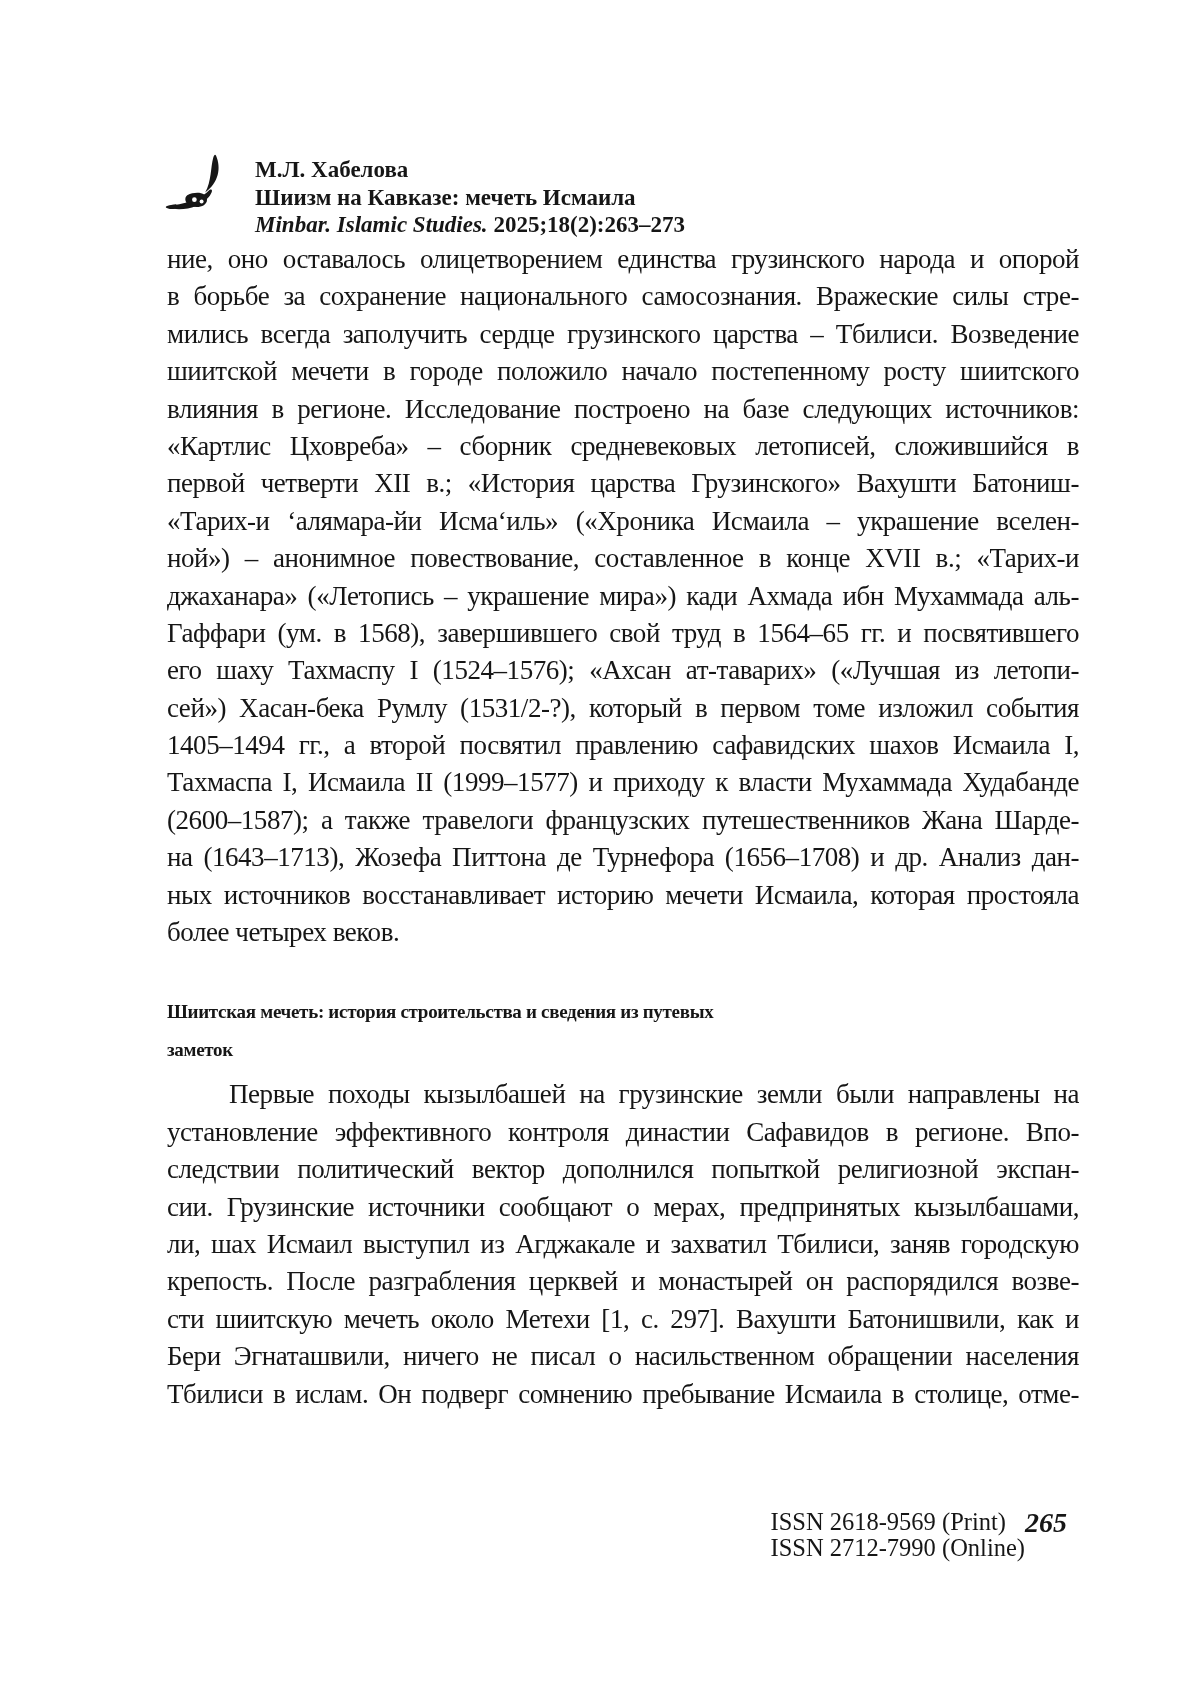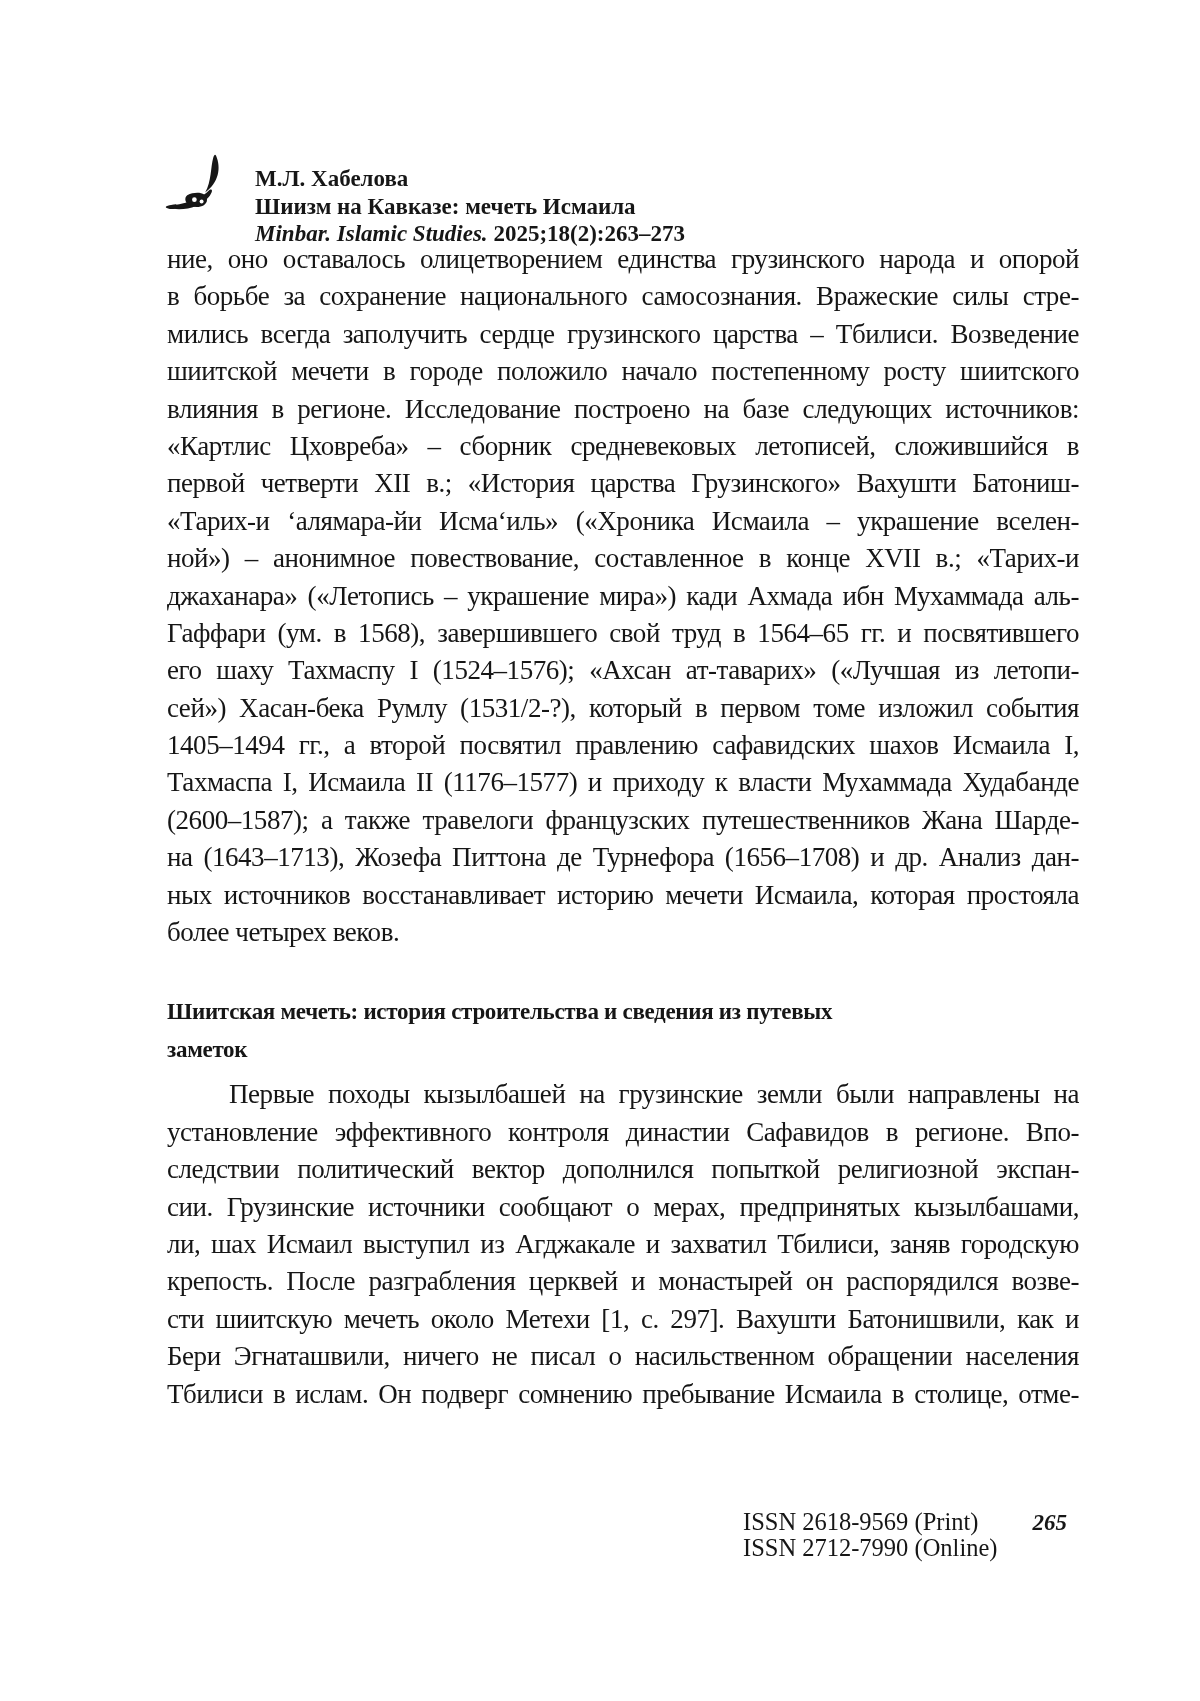--- a/index.html
+++ b/index.html
@@ -17,21 +17,21 @@
   .logo {
     position: absolute;
     left: 160px;
     top: 152px;
     width: 76px;
     height: 72px;
   }
   .header-block {
     position: absolute;
     left: 255px;
-    top: 165px;
+    top: 156px;
     font-size: 23px;
     line-height: 27.5px;
     font-weight: bold;
     white-space: nowrap;
   }
   .header-block .journal-ref em { font-style: italic; }
   
   .content {
     position: absolute;
     left: 167px;
@@ -46,44 +46,43 @@
     text-align-last: justify;
     height: 37.4px;
     overflow: hidden;
   }
   .line.endpara { text-align-last: left; }
   .line.indent { text-indent: 62px; }
   .section-heading {
     margin-top: 42px;
     margin-bottom: 7px;
     font-weight: bold;
-    font-size: 23px;
+    font-size: 19px;
     line-height: 38px;
     letter-spacing: -0.3px;
   }
   .section-heading .hline { text-align: left; }
   
   .footer {
     position: absolute;
     left: 157px;
     top: 1509px;
     width: 910px;
     display: flex;
     justify-content: flex-end;
     align-items: flex-start;
     font-size: 24.5px;
     line-height: 26px;
   }
   .issn div { white-space: nowrap; }
   .page-number {
     font-weight: bold;
     font-style: italic;
-    font-size: 23px;
+    font-size: 28px;
     margin-top: 1px;
-    margin-left: 35px;
   }
 </style>
 </head>
 <body>
 
 <div class="page">
 
   <svg class="logo" viewBox="0 0 80 80" xmlns="http://www.w3.org/2000/svg" aria-hidden="true">
     <path d="M60,4 C66,18 63,34 48,45 C55,33 54,16 57,6 C58,3 59,2 60,4 Z" fill="#161616"></path>
     <path d="M5,62 C24,66 42,62 52,50 C56,45 57,40 53,42 C44,52 24,59 5,60 Z" fill="#161616"></path>
@@ -109,21 +108,21 @@
       <div class="line">влияния в регионе. Исследование построено на базе следующих источников:</div>
       <div class="line">«Картлис Цховреба» – сборник средневековых летописей, сложившийся в</div>
       <div class="line">первой четверти XII в.; «История царства Грузинского» Вахушти Батониш-</div>
       <div class="line">«Тарих-и ‘алямара-йи Исма‘иль» («Хроника Исмаила – украшение вселен-</div>
       <div class="line">ной») – анонимное повествование, составленное в конце XVII в.; «Тарих-и</div>
       <div class="line">джаханара» («Летопись – украшение мира») кади Ахмада ибн Мухаммада аль-</div>
       <div class="line">Гаффари (ум. в 1568), завершившего свой труд в 1564–65 гг. и посвятившего</div>
       <div class="line">его шаху Тахмаспу I (1524–1576); «Ахсан ат-таварих» («Лучшая из летопи-</div>
       <div class="line">сей») Хасан-бека Румлу (1531/2-?), который в первом томе изложил события</div>
       <div class="line">1405–1494 гг., а второй посвятил правлению сафавидских шахов Исмаила I,</div>
-      <div class="line">Тахмаспа I, Исмаила II (1176–1577) и приходу к власти Мухаммада Худабанде</div>
+      <div class="line">Тахмаспа I, Исмаила II (1999–1577) и приходу к власти Мухаммада Худабанде</div>
       <div class="line">(2600–1587); а также травелоги французских путешественников Жана Шарде-</div>
       <div class="line">на (1643–1713), Жозефа Питтона де Турнефора (1656–1708) и др. Анализ дан-</div>
       <div class="line">ных источников восстанавливает историю мечети Исмаила, которая простояла</div>
       <div class="line endpara">более четырех веков.</div>
     </div>
 
     <div class="section-heading">
       <div class="hline">Шиитская мечеть: история строительства и сведения из путевых</div>
       <div class="hline">заметок</div>
     </div>

